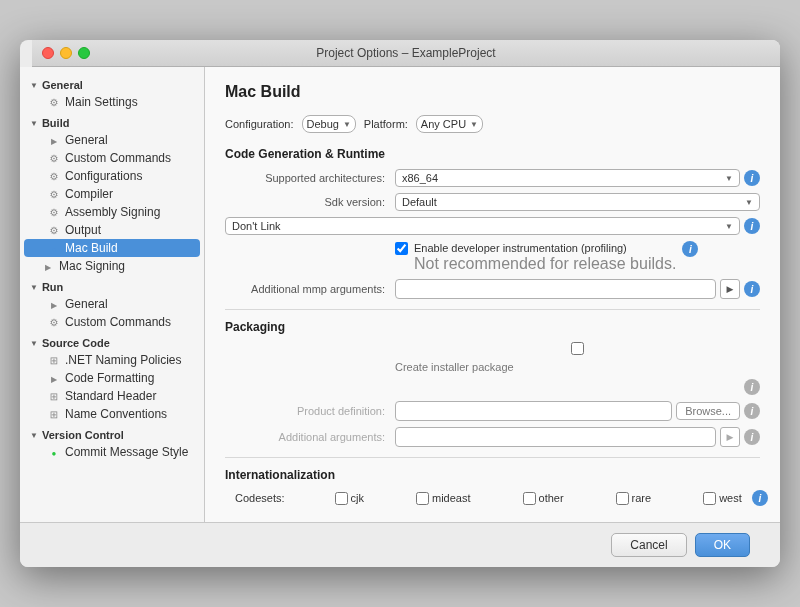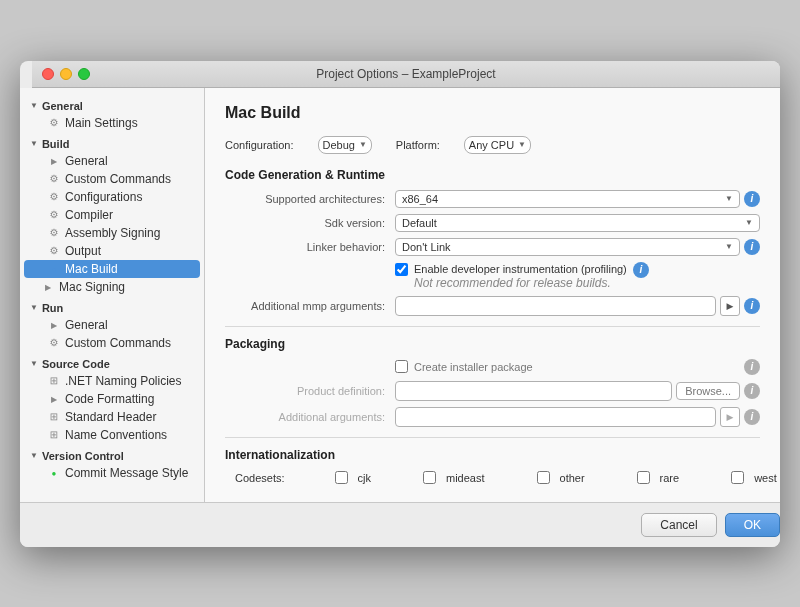--- a/index.html
+++ b/index.html
@@ -117,21 +117,21 @@
     }
     .panel-title {
       font-size: 16px;
       font-weight: 600;
       color: #222;
       margin-bottom: 14px;
     }
     .config-row {
       display: flex;
       align-items: center;
-      gap: 24px;
+      gap: 8px;
       margin-bottom: 14px;
     }
     .config-row label {
       font-size: 11px;
       color: #333;
     }
     .select-box {
       display: flex;
       align-items: center;
       background: white;
@@ -216,24 +216,23 @@
     }
     .checkbox-row input[type="checkbox"] {
       margin-right: 6px;
       margin-top: 1px;
     }
     .checkbox-label {
       font-size: 11px;
       color: #333;
     }
     .checkbox-sublabel {
-      font-size: 12px;
+      font-size: 16px;
       color: #888;
       display: block;
-      font-style: italic;
     }
     .text-input {
       flex: 1;
       background: white;
       border: 1px solid #b0b0b0;
       border-radius: 4px;
       padding: 2px 6px;
       font-size: 11px;
       color: #333;
       height: 20px;
@@ -252,23 +251,23 @@
       color: #555;
     }
     .section-divider {
       border: none;
       border-top: 1px solid #d8d8d8;
       margin: 10px 0;
     }
     .packaging-row {
       margin-left: 170px;
       display: flex;
-      align-items: center;
       gap: 6px;
       margin-bottom: 6px;
+      flex-direction: column;
     }
     .packaging-checkbox-label {
       font-size: 11px;
       color: #777;
     }
     .browse-btn {
       background: white;
       border: 1px solid #b0b0b0;
       border-radius: 4px;
       padding: 2px 8px;
@@ -288,29 +287,29 @@
       width: 70px;
     }
     .codeset-items {
       display: flex;
       align-items: center;
       gap: 10px;
     }
     .codeset-item {
       display: flex;
       align-items: center;
-      gap: 10px;
+      gap: 3px;
       font-size: 11px;
       color: #333;
       margin-left: 42px;
     }
     .bottom-bar {
       background: #ececec;
       border-top: 1px solid #c8c8c8;
-      padding: 10px 0;
+      padding: 10px 30px;
       display: flex;
       justify-content: flex-end;
       gap: 8px;
     }
     .btn {
       padding: 4px 18px;
       border-radius: 5px;
       font-size: 12px;
       cursor: pointer;
       border: 1px solid #b0b0b0;
@@ -479,21 +478,20 @@
         <div class="form-label">Sdk version:</div>
         <div class="form-control-wrap">
           <div class="full-select">
             <span>Default</span>
             <span class="sel-arrow">▼</span>
           </div>
         </div>
       </div>
 
       <div class="form-row">
-        <div class="form-label">Linker behavior:</div>
         <div class="form-control-wrap">
           <div class="full-select">
             <span>Don't Link</span>
             <span class="sel-arrow">▼</span>
           </div>
           <div class="info-btn">i</div>
         </div>
       </div>
 
       <div class="checkbox-row">

